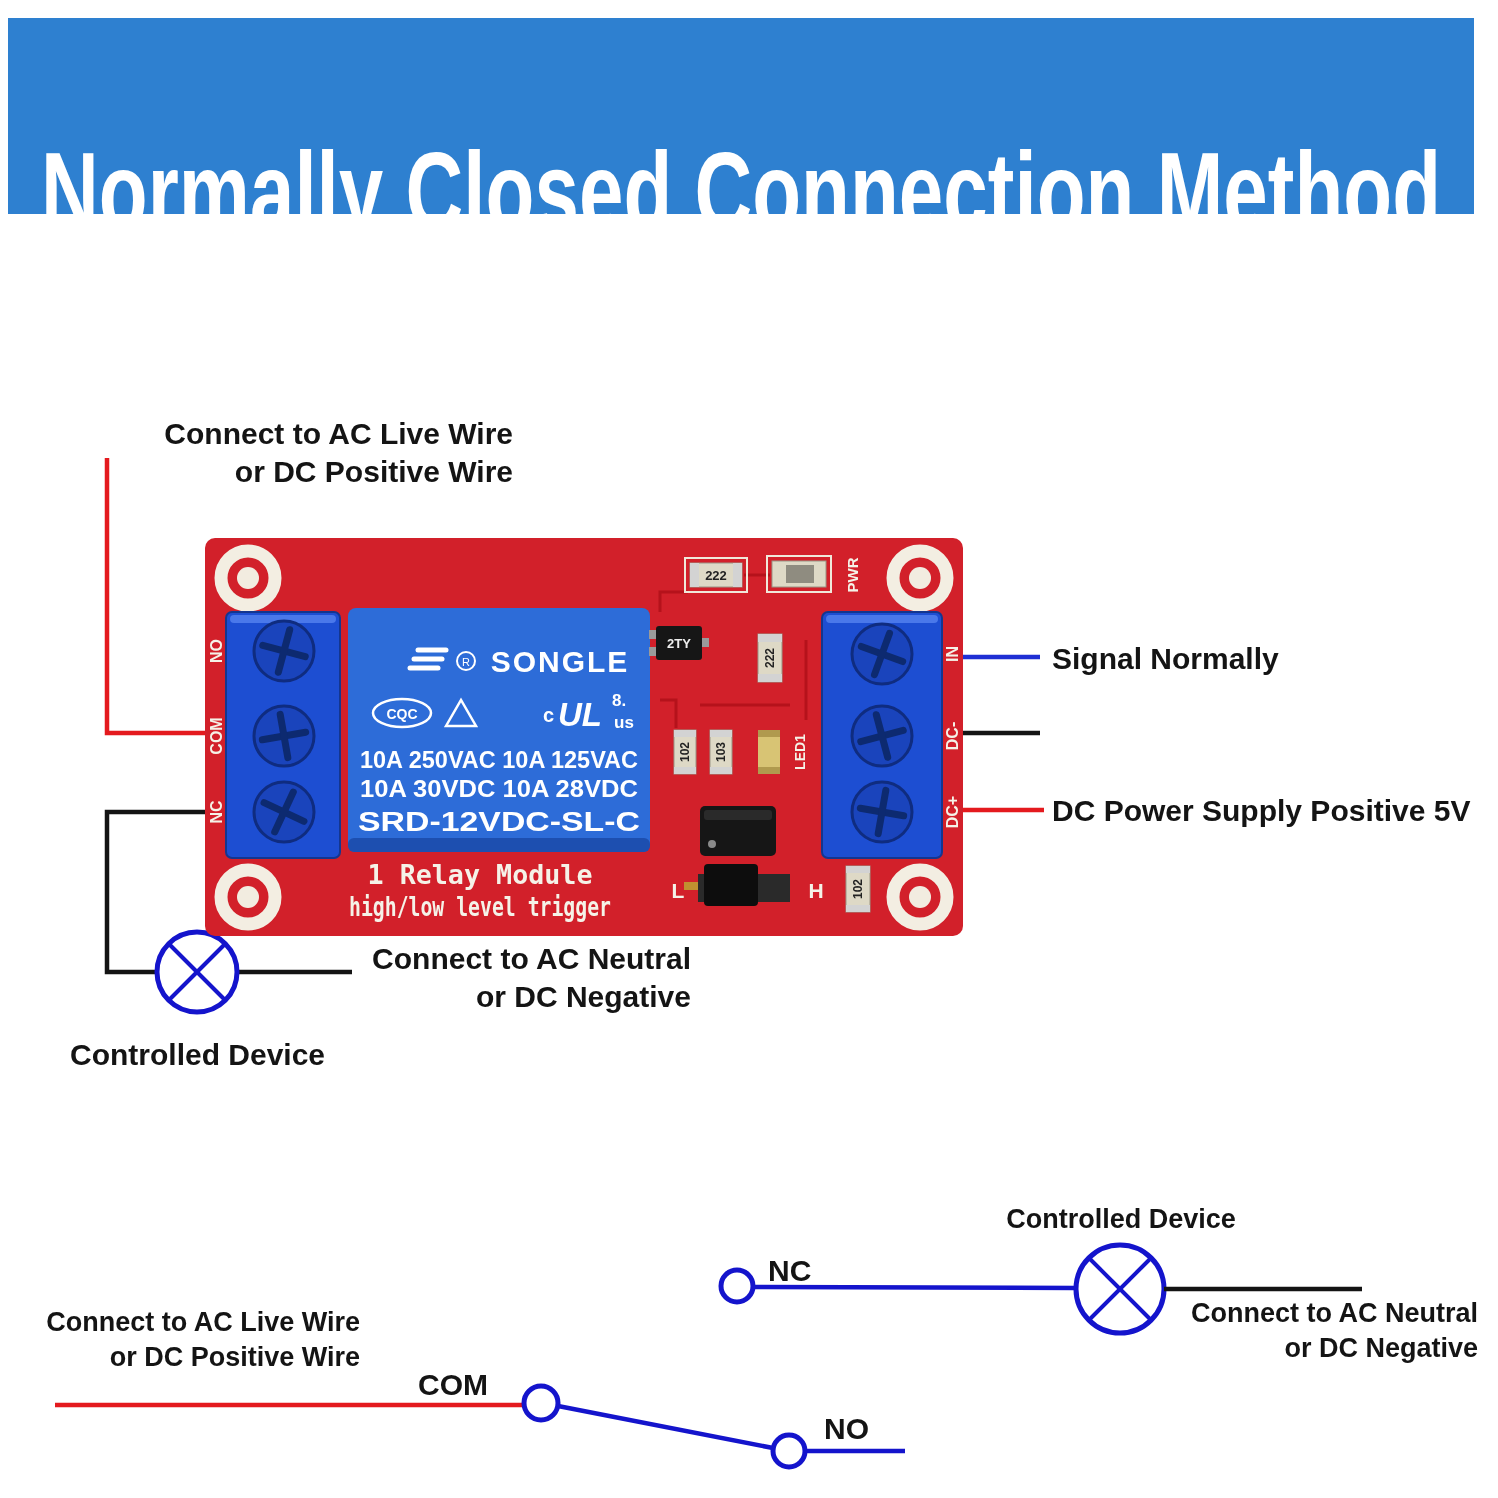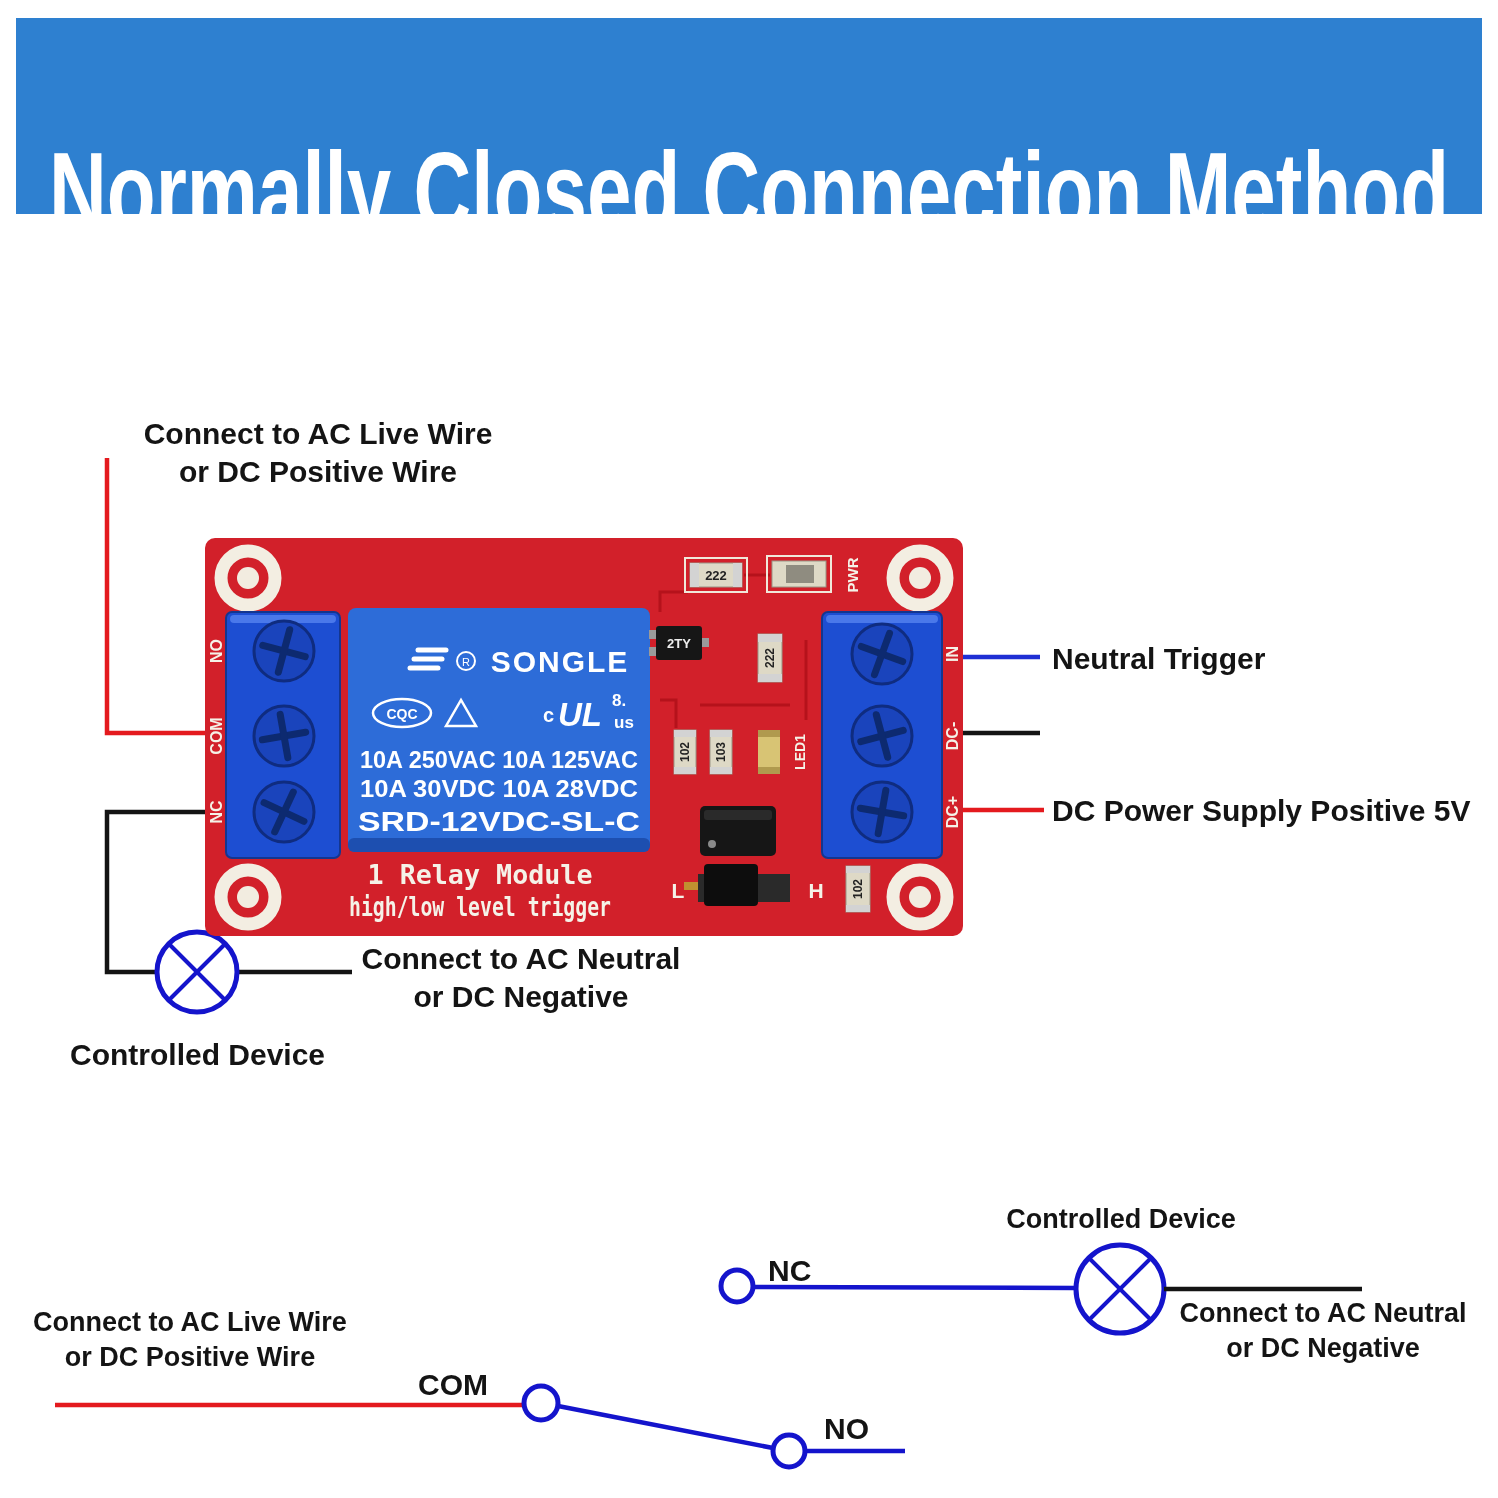--- a/index.html
+++ b/index.html
@@ -1,26 +1,26 @@
 <!DOCTYPE html>
 <html style="--banner_blue: #2e80d0; --pcb_red: #d2202a; --terminal_blue: #1d4ed2; --relay_blue: #2d6cd8; --wire_red: #e41a1e; --wire_black: #141414; --wire_blue: #1f2fd4; --schematic_blue: #1414cc;"><head>
 <meta charset="utf-8">
 <style>
   * { margin:0; padding:0; box-sizing:border-box; }
   html, body { width:1498px; height:1498px; }
   body { background:#ffffff; font-family:"Liberation Sans", sans-serif; }
   .canvas { position:relative; width:1498px; height:1498px; background:#fff; overflow:hidden; }
 
-  .banner { position:absolute; left:16px; top:18px; width:1466px; height:196px;
+  .banner { position:absolute; left:8px; top:18px; width:1466px; height:196px;
             background:var(--banner_blue, #2e80d0); }
 
   .scene { position:absolute; left:0; top:0; width:1498px; height:1498px; }
 
   .lbl { position:absolute; font-weight:bold; color:#141414; font-size:30px; line-height:1.28; }
-  .lbl .line { white-space:nowrap; text-align:center; }
+  .lbl .line { white-space:nowrap; text-align:right; }
   .lbl.single { white-space:nowrap; }
   .lbl.small { font-size:27px; }
 
   
   text { font-family:"Liberation Sans", sans-serif; }
   .mono { font-family:"DejaVu Sans Mono", monospace; }
   .wire-red   { stroke:var(--wire_red, #e41a1e);  stroke-width:4.5; fill:none; }
   .wire-black { stroke:var(--wire_black, #141414); stroke-width:4.5; fill:none; }
   .wire-blue  { stroke:var(--wire_blue, #1f2fd4);  stroke-width:4.5; fill:none; }
   .wire-schem { stroke:var(--schematic_blue, #1414cc); stroke-width:4.5; fill:none; }
@@ -288,21 +288,21 @@
     <div class="line">or DC Positive Wire</div>
   </div>
 
   <div class="lbl" style="left:351px; top:940px; width:340px;">
     <div class="line">Connect to AC Neutral</div>
     <div class="line">or DC Negative</div>
   </div>
 
   <div class="lbl single" style="left:70px; top:1036px; width:255px; text-align:center;">Controlled Device</div>
 
-  <div class="lbl single" style="left:1052px; top:640px;">Neutral Trigger</div>
+  <div class="lbl single" style="left:1052px; top:640px;">Signal Normally</div>
 
 
   <div class="lbl single" style="left:1052px; top:792px;">DC Power Supply Positive 5V</div>
 
   <div class="lbl small" style="left:20px; top:1305px; width:340px;">
     <div class="line">Connect to AC Live Wire</div>
     <div class="line">or DC Positive Wire</div>
   </div>
 
   <div class="lbl single" style="left:418px; top:1366px;">COM</div>

